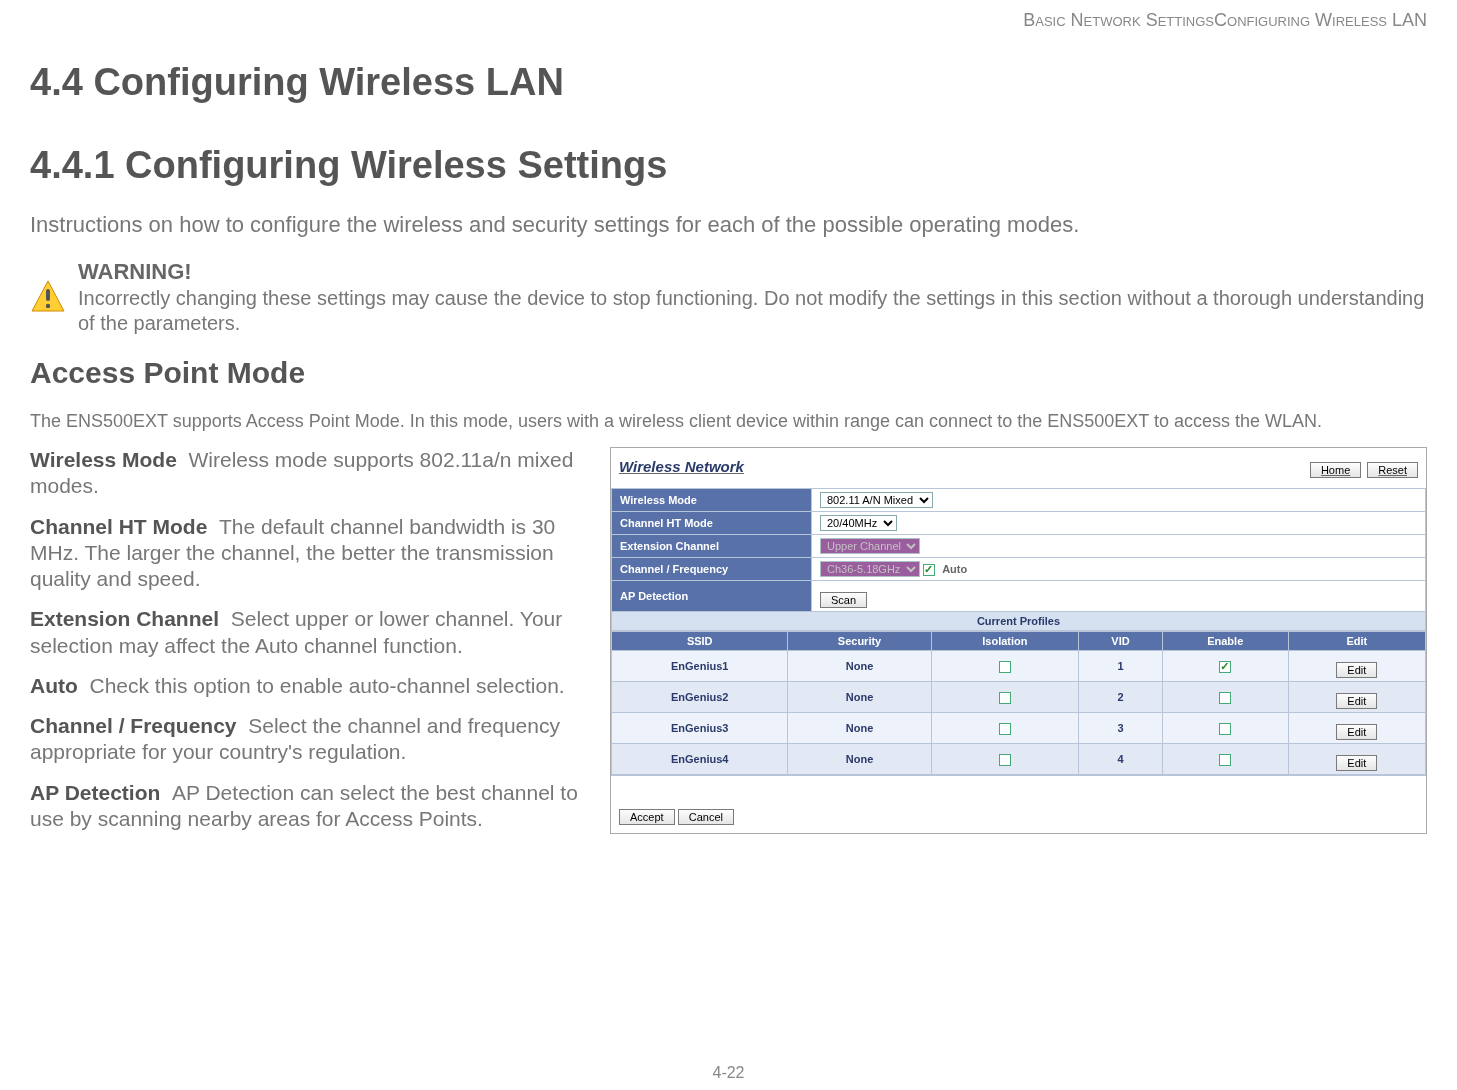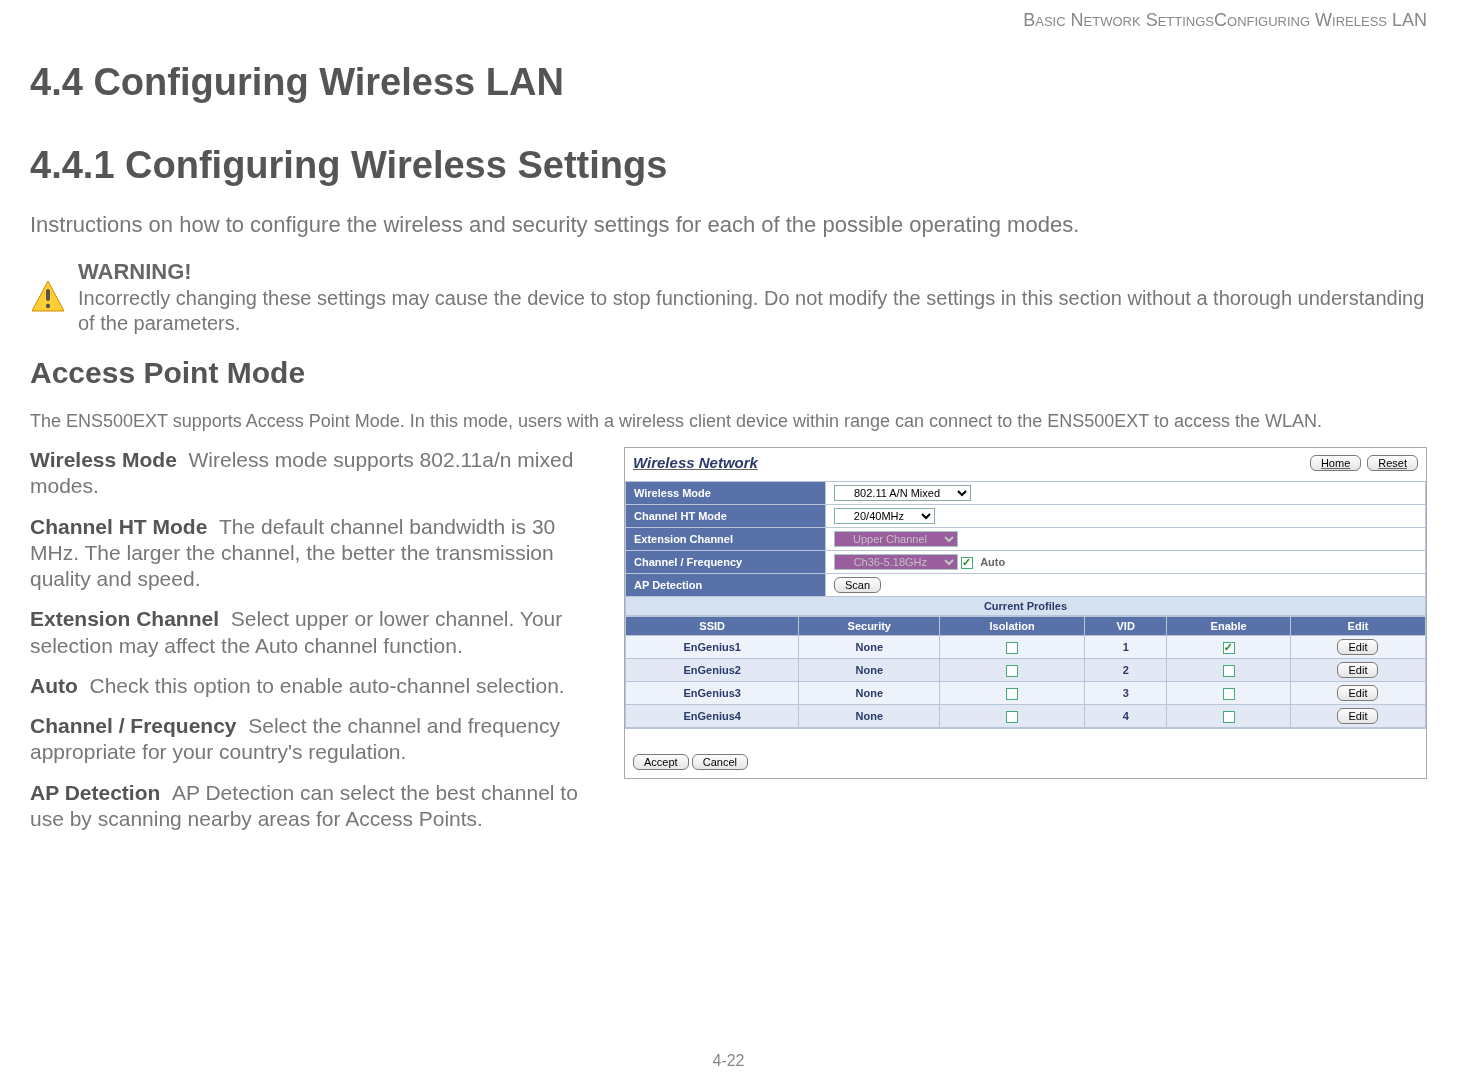--- a/index.html
+++ b/index.html
@@ -62,21 +62,21 @@
       margin-bottom: 20px;
     }
     .mode-intro {
       font-size: 18px;
       color: #777;
       margin-bottom: 15px;
       line-height: 1.25;
     }
     .two-col {
       display: flex;
-      gap: 34px;
+      gap: 20px;
       align-items: flex-start;
     }
     .left-col { width: 560px; }
     .right-col { flex: 1; }
     .param { font-size: 21px; color: #777; margin-bottom: 14px; line-height: 1.25; }
     .param .pname { font-weight: bold; color: #555; }
     
     .panel {
       border: 1px solid #aaa;
       background: #fff;
@@ -95,42 +95,42 @@
       font-weight: bold;
       font-style: italic;
       font-size: 15px;
     }
     .top-buttons { display: flex; gap: 6px; }
     .xp-btn {
       font-size: 11px;
       padding: 1px 10px;
       background: linear-gradient(#fdfdfd,#e5e5e5);
       border: 1px solid #7a7a7a;
-      border-radius: 6px;
+      border-radius: 0;
       cursor: pointer;
+      margin-top: 8px;
     }
     .settings-table { width: 100%; border-collapse: collapse; }
     .settings-table td {
       border: 1px solid #b8c4d8;
       padding: 3px 8px;
       font-size: 11px;
     }
     .settings-table td.label {
       background: #5871a8;
       color: #fff;
       font-weight: bold;
       width: 200px;
     }
     .settings-table td.val { background: #fff; }
     select.mini, input.mini {
       font-size: 11px;
-      padding: 0 14px;
+      padding: 0 2px;
       border: 1px solid #8aa;
       background: #fff;
-      text-align: right;
     }
     select.mini.disabled { color: #aaa; background: #701a75; }
     .auto-label { font-weight: bold; font-size: 11px; margin-left: 28px; }
     .checkbox-mini {
       width: 12px; height: 12px; border: 1px solid #4a7; background: #fff;
       display: inline-block; vertical-align: middle; position: relative;
     }
     .checkbox-mini.checked::after {
       content: "✓"; color: #2a8a2a; font-size: 11px; font-weight: bold;
       position: absolute; top: -2px; left: 0;
@@ -150,21 +150,21 @@
     .prow td {
       background: #eef3fb;
       color: #2a3a6a;
       font-weight: bold;
       text-align: center;
     }
     .prow.alt td { background: #e2e9f5; }
     .panel-footer { padding: 8px; }
     .page-footer {
       position: absolute;
-      bottom: 20px;
+      bottom: 8px;
       left: 0; right: 0;
       text-align: center;
       font-size: 16px;
       color: #888;
     }
   </style>
 </head>
 <body>
 
 <div class="header-row">

